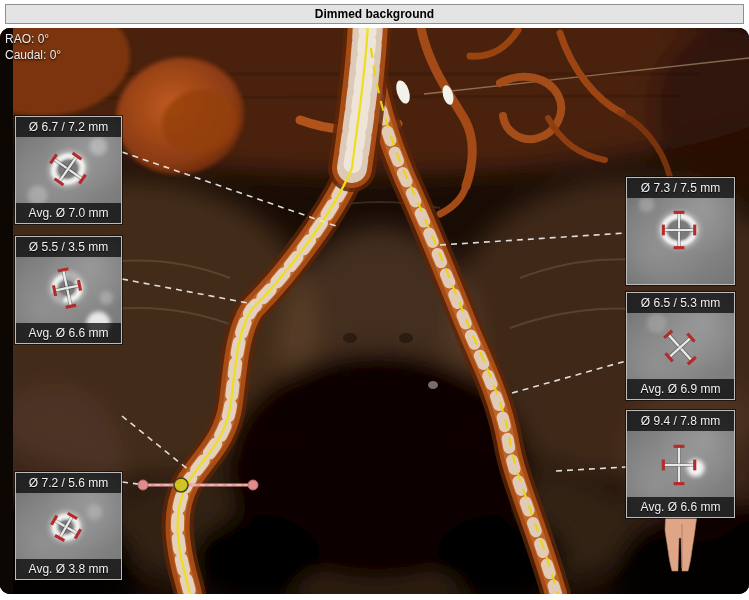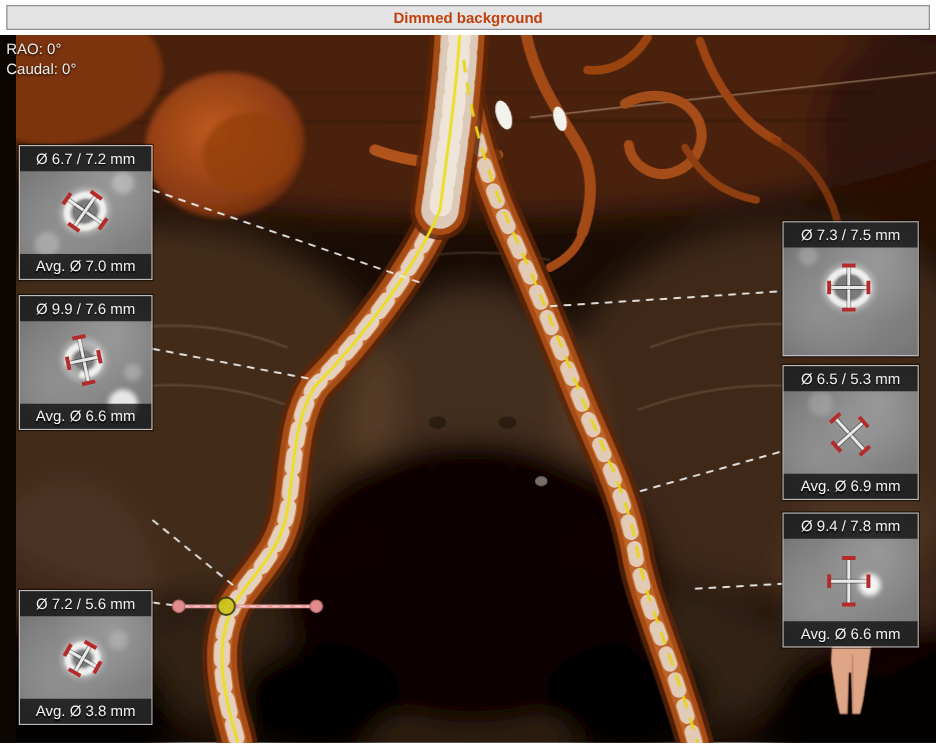--- a/index.html
+++ b/index.html
@@ -1,21 +1,21 @@
 <!DOCTYPE html>
 <html><head>
 <meta charset="utf-8">
 <style>
   html,body{margin:0;padding:0;background:#ffffff;}
   .app{position:relative;width:749px;height:600px;background:#ffffff;overflow:hidden;
        font-family:"Liberation Sans",sans-serif;}
   .titlebar{position:absolute;top:4px;left:5px;right:5px;height:20px;background:#e4e4e4;
        border:1px solid #8f8f8f;box-sizing:border-box;text-align:center;
-       font-size:12px;font-weight:bold;color:#c2410c;line-height:18px;}
-  .viewport{position:absolute;top:28px;left:0;width:749px;height:566px;background:#150a04;overflow:hidden;}
+       font-size:12px;font-weight:bold;color:#000000;line-height:18px;}
+  .viewport{position:absolute;top:28px;left:0;width:749px;height:566px;background:#150a04;overflow:hidden;border-radius:10px;}
   .scene{position:absolute;top:0;left:0;}
   .orient{position:absolute;top:4px;left:5px;color:#ececec;font-size:12px;line-height:1.3;
        text-shadow:0 1px 2px #000;}
   .panel{position:absolute;width:107px;height:108px;border:1px solid #bcbcbc;box-sizing:border-box;
        box-shadow:0 0 0 1px rgba(0,0,0,.55);
        background:
          radial-gradient(circle at 72% 28%, rgba(168,168,168,.55), rgba(168,168,168,0) 45%),
          radial-gradient(circle at 24% 68%, rgba(158,158,158,.5), rgba(158,158,158,0) 50%),
          radial-gradient(circle at 55% 50%, #8e8e8e, #7b7b7b 70%, #707070);}
   .panel.left{left:15px;margin-top:39px;}
@@ -182,21 +182,21 @@
           <line x1="41.4099336027289" y1="38.170287902091715" x2="35.100592802867396" y2="47.18096038927062" stroke="#b32b2b" stroke-width="3.2"></line>
           <line x1="70.8994071971326" y1="58.81903961072938" x2="64.5900663972711" y2="67.82971209790828" stroke="#b32b2b" stroke-width="3.2"></line>
           <line x1="62.17722298161674" y1="39.89356729137613" x2="43.82277701838326" y2="66.10643270862387" stroke="#111" stroke-width="4" opacity="0.35"></line>
           <line x1="62.17722298161674" y1="39.89356729137613" x2="43.82277701838326" y2="66.10643270862387" stroke="#e9e9e9" stroke-width="2.4"></line>
           <line x1="66.68255922520619" y1="43.04823769130688" x2="57.67188673802728" y2="36.73889689144538" stroke="#b32b2b" stroke-width="3.2"></line>
           <line x1="48.32811326197272" y1="69.26110310855462" x2="39.31744077479381" y2="62.95176230869312" stroke="#b32b2b" stroke-width="3.2"></line>
         </svg>
       <div class="panel-label bottom">Avg. Ø 7.0 mm</div>
     </div>
     <div class="panel left" style="top:169px">
-      <div class="panel-label top">Ø 9.9 / 7.6 mm</div>
+      <div class="panel-label top">Ø 5.5 / 3.5 mm</div>
       <svg class="cs" viewBox="0 0 107 108">
           <circle cx="84" cy="88" r="12" fill="#fafafa" opacity="0.85" filter="url(#pblur2)"></circle>
           <circle cx="92" cy="62" r="7" fill="#dcdcdc" opacity="0.35" filter="url(#pblur2)"></circle>
           <circle cx="52" cy="52" r="8" fill="#696969" opacity="0.6"></circle>
           <ellipse cx="52" cy="52" rx="15" ry="14" transform="rotate(5 52 52)" fill="none" stroke="#ffffff" stroke-width="8" opacity="0.3" filter="url(#pblur2)"></ellipse>
           <ellipse cx="52" cy="52" rx="13" ry="12" transform="rotate(5 52 52)" fill="none" stroke="#f5f5f3" stroke-width="5.5" opacity="0.92" filter="url(#pblur1)" stroke-dasharray="22 12"></ellipse>
           <line x1="48.04967787446257" y1="33.41519558605769" x2="55.95032212553743" y2="70.58480441394231" stroke="#111" stroke-width="4" opacity="0.35"></line>
           <line x1="48.04967787446257" y1="33.41519558605769" x2="55.95032212553743" y2="70.58480441394231" stroke="#e9e9e9" stroke-width="2.4"></line>
           <line x1="53.4294896784985" y1="32.27168128656002" x2="42.669866070426636" y2="34.558709885555366" stroke="#b32b2b" stroke-width="3.2"></line>
           <line x1="61.330133929573364" y1="69.44129011444463" x2="50.5705103215015" y2="71.72831871343999" stroke="#b32b2b" stroke-width="3.2"></line>

